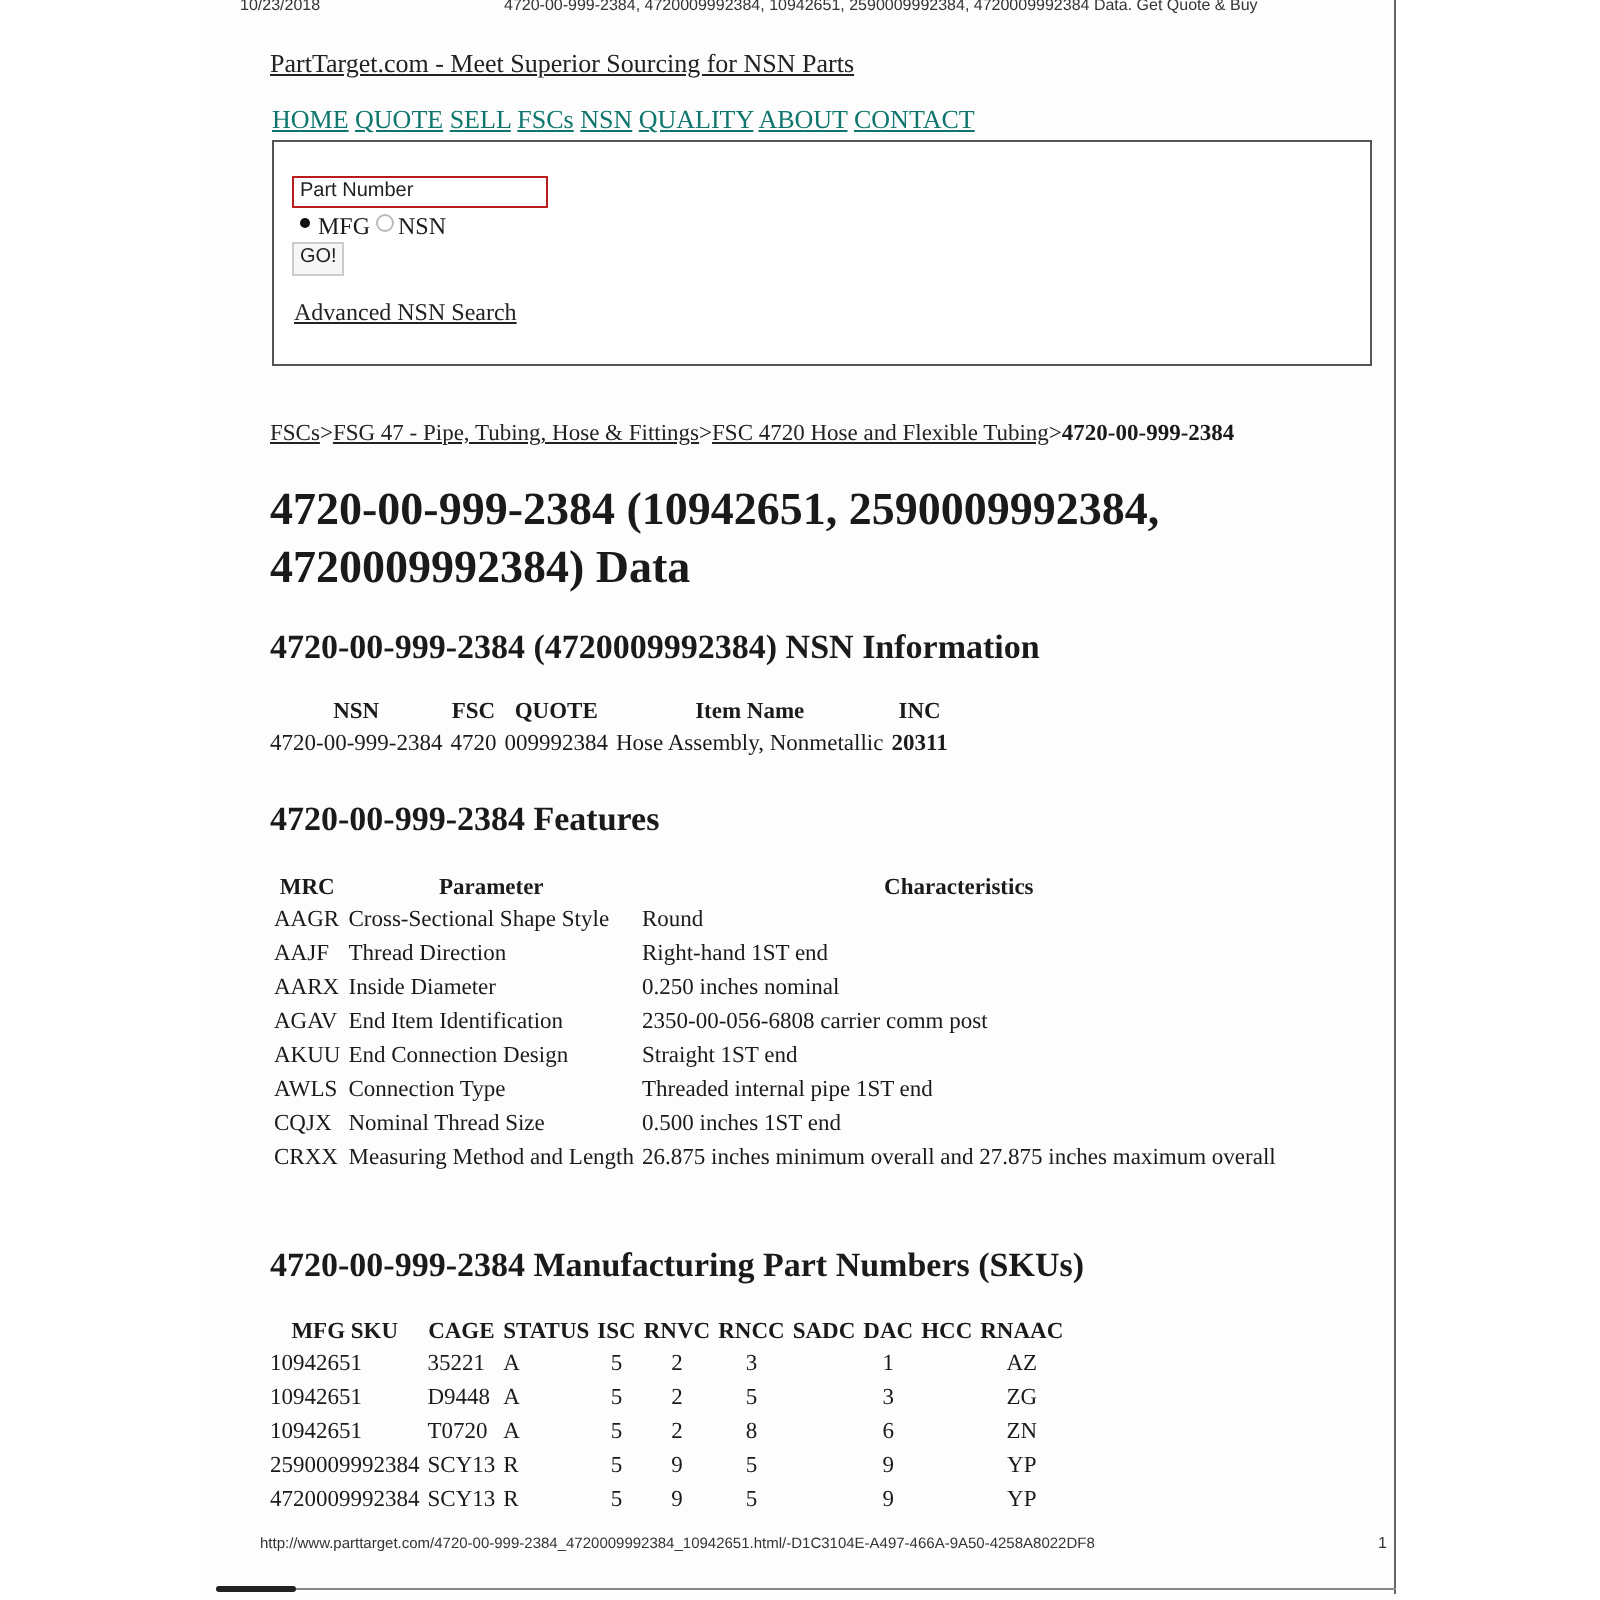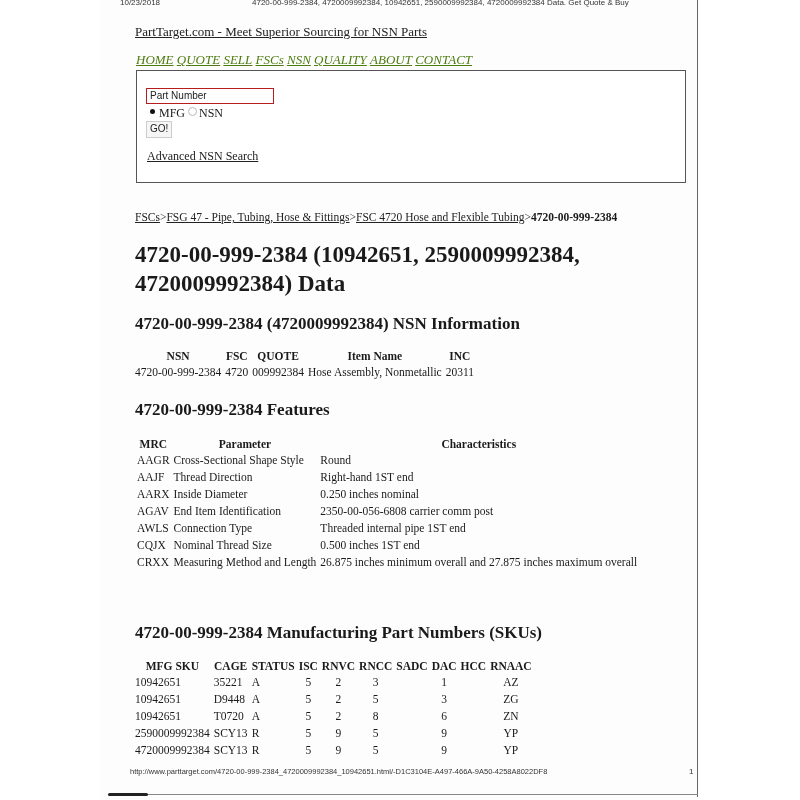--- a/index.html
+++ b/index.html
@@ -8,21 +8,21 @@
   .page { position:absolute; left:100px; top:0; width:597px; height:800px; background:#fdfdfd; }
   .right-edge { position:absolute; left:697px; top:0; width:1px; height:797px; background:#666; }
   .bottom-edge { position:absolute; left:108px; top:794px; width:590px; height:1px; background:#888; }
   .bottom-edge-dark { position:absolute; left:108px; top:793px; width:40px; height:3px; background:#222; border-radius:2px; }
   .print-header { position:absolute; top:-2px; left:0; width:597px; height:12px;
                   font-family:"Liberation Sans", sans-serif; font-size:8px; color:#333; }
   .print-header .date { position:absolute; left:20px; top:0; }
   .print-header .ptitle { position:absolute; left:152px; top:0; white-space:nowrap; }
   .site-link { position:absolute; left:35px; top:24px; font-size:13px; color:#222; text-decoration:underline; }
   .nav { position:absolute; left:36px; top:52px; font-size:13px; }
-  .nav a { color:#4d7c0f; text-decoration:underline; margin-right:0;font-style:italic; }
+  .nav a { color:#0f766e; text-decoration:underline; margin-right:0; }
   .search-box { position:absolute; left:36px; top:70px; width:550px; height:113px;
                 border:1px solid #555; background:#fff; box-sizing:border-box; }
   .pn-input { position:absolute; left:9px; top:17px; width:128px; height:16px; border:1px solid #b91c1c;
               font-family:"Liberation Sans", sans-serif; font-size:10px; padding:1px 3px; box-sizing:border-box; background:#fff; color:#222; }
   .radios { position:absolute; left:11px; top:35px; font-size:12px; }
   .radio { display:inline-block; width:7px; height:7px; border-radius:50%; border:1px solid #bbb; margin-right:2px; vertical-align:1px; position:relative; }
   .radio.on::after { content:""; position:absolute; left:1px; top:1px; width:5px; height:5px; border-radius:50%; background:#111; }
   .radio.on { border-color:#fff; }
   .go-btn { position:absolute; left:9px; top:50px; height:15px; padding:0 3px; font-family:"Liberation Sans", sans-serif; font-size:10px;
             border:1px solid #ccc; background:#f6f6f6; line-height:13px; color:#222; }
@@ -84,21 +84,21 @@
           <th style="text-align: center;">Item Name</th>
           <th style="text-align: center;">INC</th>
         </tr>
       </thead>
     <tbody id="nsn-body">
         <tr>
           <td style="text-align: left;">4720-00-999-2384</td>
           <td style="text-align: left;">4720</td>
           <td style="text-align: left;">009992384</td>
           <td style="text-align: left;">Hose Assembly, Nonmetallic</td>
-          <td style="text-align: left;">20311</td>
+          <td style="text-align: left; font-weight: bold;">20311</td>
         </tr>
       </tbody>
   </table>
 
   <h2 style="top:400px">4720-00-999-2384 Features</h2>
   <table class="tbl" style="left:35px; top:436px;">
     <thead>
         <tr id="feat-head">
           <th style="text-align: center;">MRC</th>
           <th style="text-align: center;">Parameter</th>
@@ -118,20 +118,25 @@
         </tr>
         <tr>
           <td style="text-align: left;">AARX</td>
           <td style="text-align: left;">Inside Diameter</td>
           <td style="text-align: left;">0.250 inches nominal</td>
         </tr>
         <tr>
           <td style="text-align: left;">AGAV</td>
           <td style="text-align: left;">End Item Identification</td>
           <td style="text-align: left;">2350-00-056-6808 carrier comm post</td>
+        </tr>
+        <tr>
+          <td style="text-align: left;">AKUU</td>
+          <td style="text-align: left;">End Connection Design</td>
+          <td style="text-align: left;">Straight 1ST end</td>
         </tr>
         <tr>
           <td style="text-align: left;">AWLS</td>
           <td style="text-align: left;">Connection Type</td>
           <td style="text-align: left;">Threaded internal pipe 1ST end</td>
         </tr>
         <tr>
           <td style="text-align: left;">CQJX</td>
           <td style="text-align: left;">Nominal Thread Size</td>
           <td style="text-align: left;">0.500 inches 1ST end</td>

